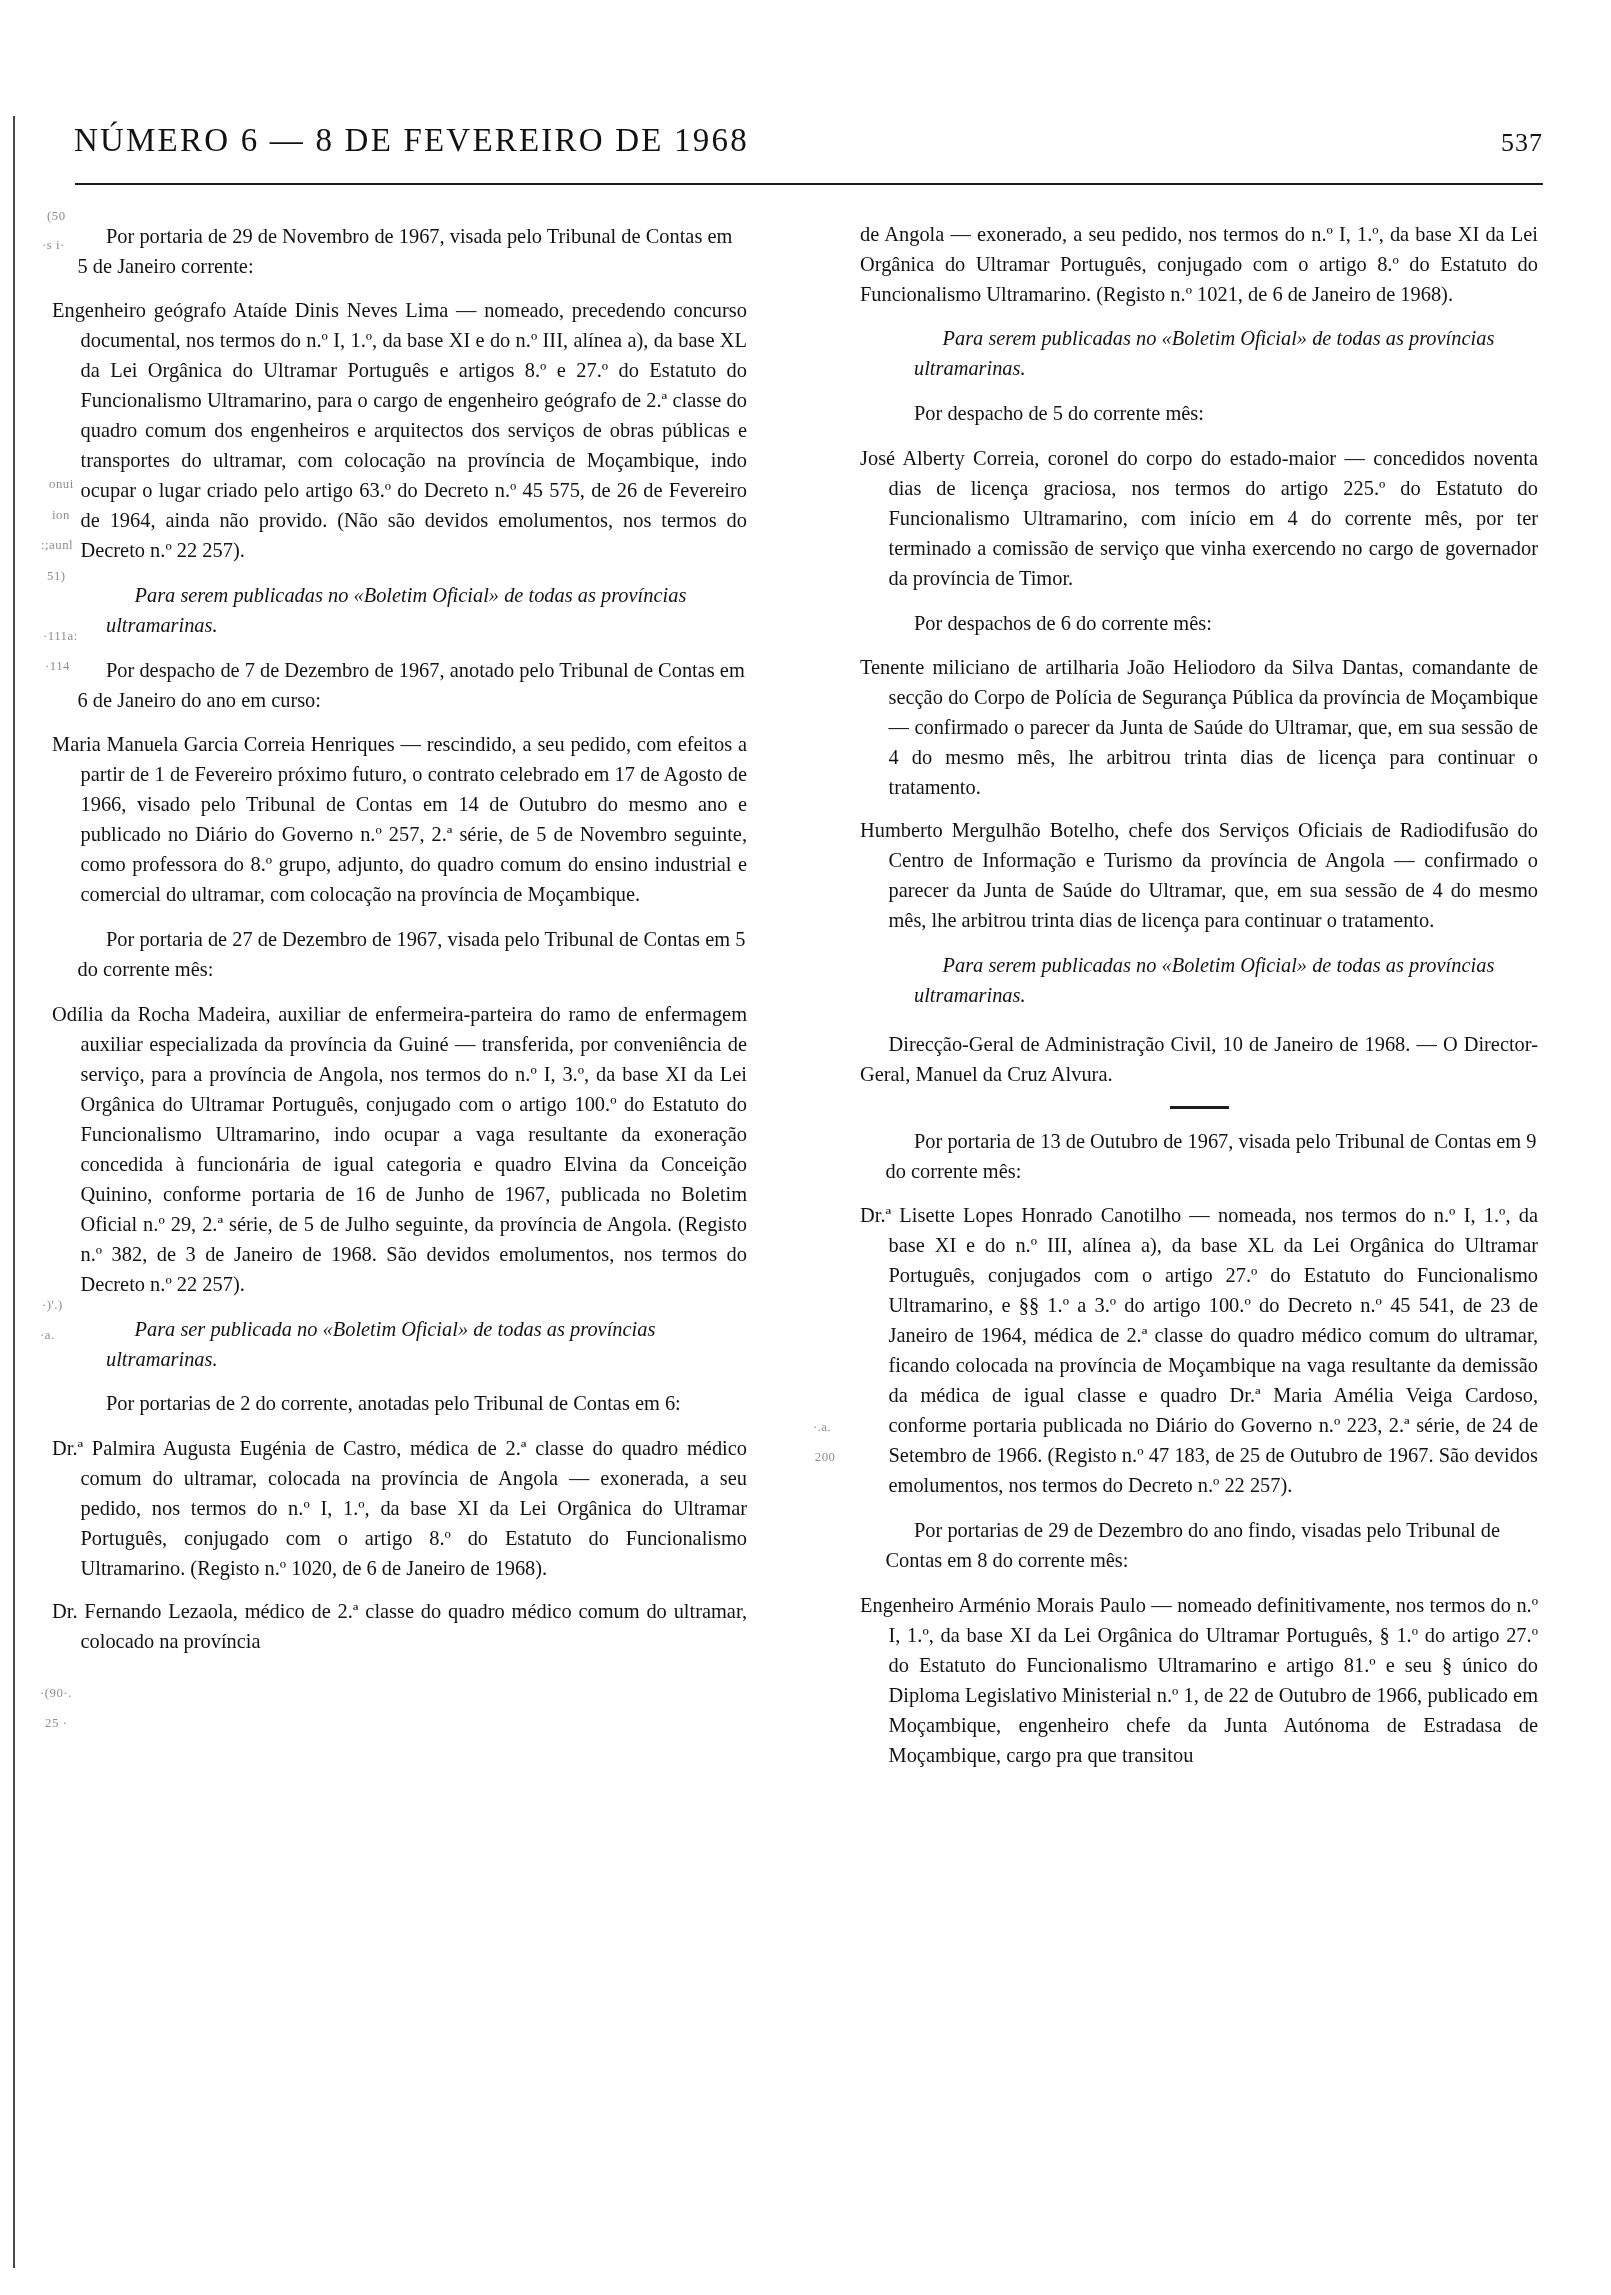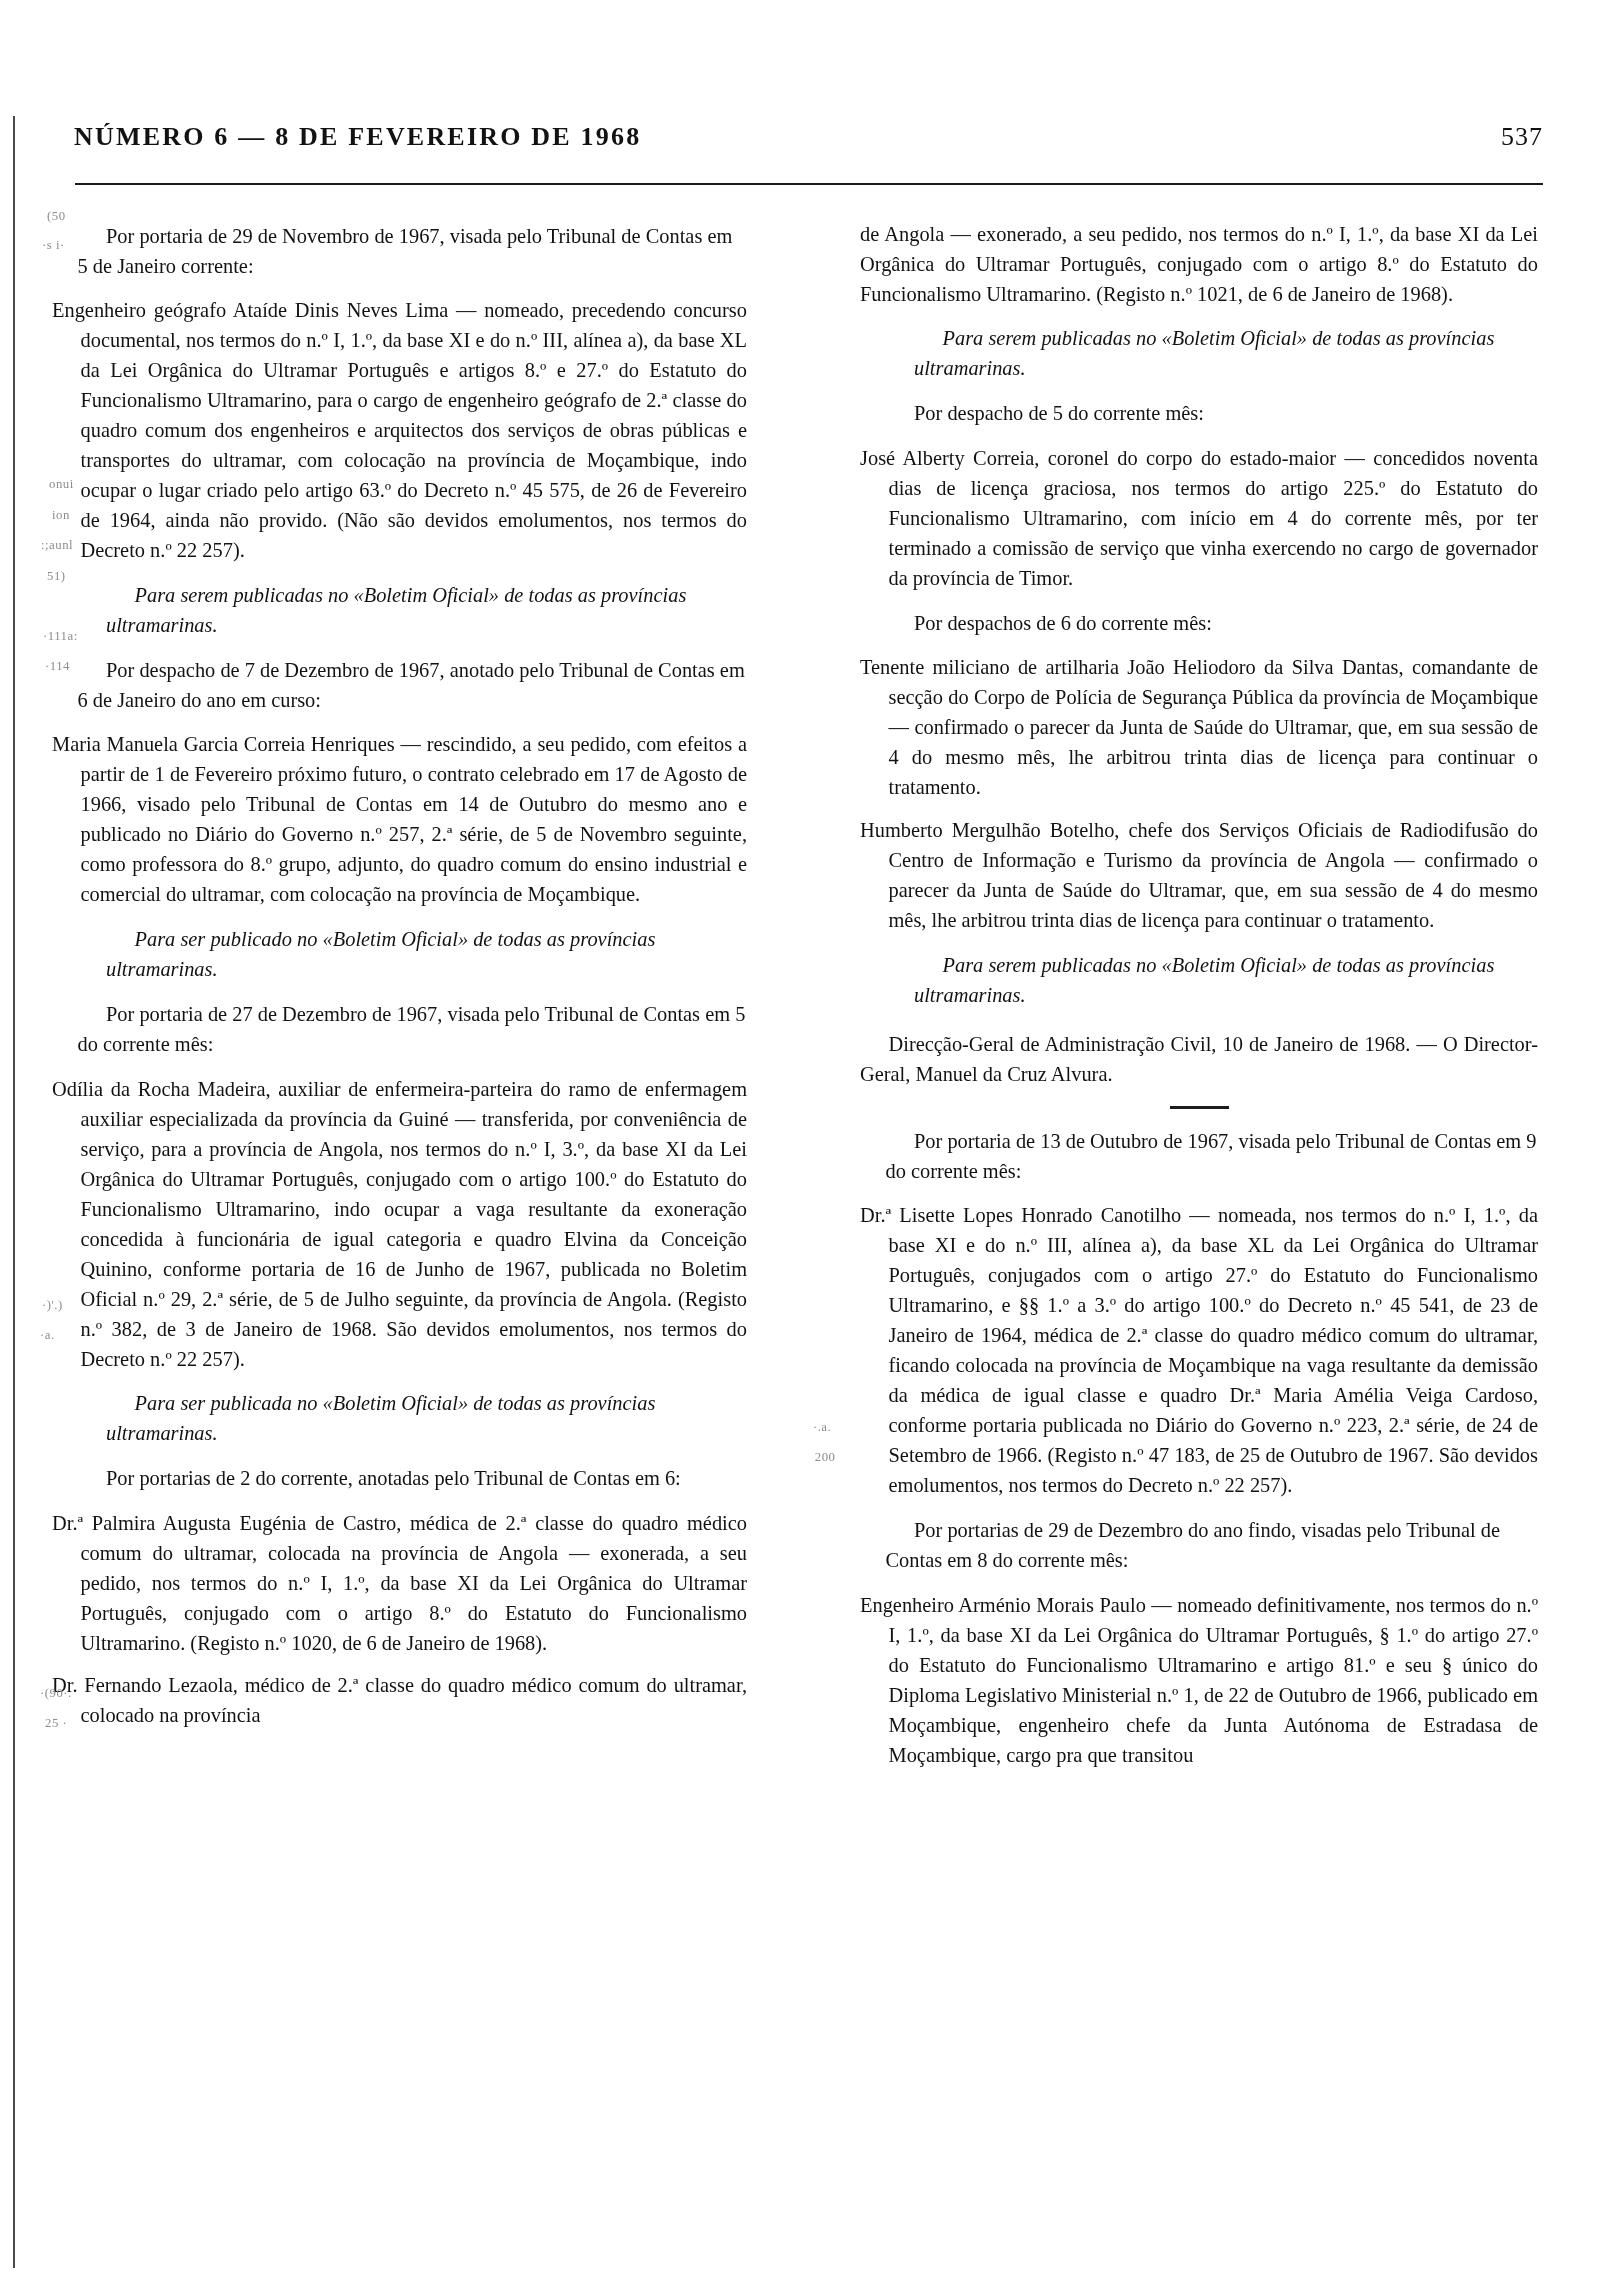--- a/index.html
+++ b/index.html
@@ -39,23 +39,23 @@
     position: absolute;
     left: 74px;
     right: 69px;
     top: 122px;
     height: 42px;
     display: flex;
     align-items: baseline;
     justify-content: space-between;
   }
   .running-head .title {
-    font-size: 26px;
+    font-size: 33px;
     letter-spacing: 2.2px;
-    font-weight: 700;
+    font-weight: 400;
     white-space: nowrap;
   }
   .running-head .folio {
     font-size: 26px;
     letter-spacing: 1px;
     font-weight: 400;
   }
   .head-rule {
     position: absolute;
     left: 75px;
@@ -172,21 +172,20 @@
       <span class="noise" style="left:42px;  top:1092px;">·)'.)</span>
       <span class="noise" style="left:40px;  top:1122px;">·a.</span>
       <span class="noise" style="left:40px;  top:1480px;">·(90·.</span>
       <span class="noise" style="left:45px;  top:1510px;text-align:center;">25 ·</span>
 
       <p class="intro">Por portaria de 29 de Novembro de 1967, visada pelo Tribunal de Contas em 5 de Janeiro corrente:</p>
       <p class="entry">Engenheiro geógrafo Ataíde Dinis Neves Lima — nomeado, precedendo concurso documental, nos termos do n.º I, 1.º, da base XI e do n.º III, alínea a), da base XL da Lei Orgânica do Ultramar Português e artigos 8.º e 27.º do Estatuto do Funcionalismo Ultramarino, para o cargo de engenheiro geógrafo de 2.ª classe do quadro comum dos engenheiros e arquitectos dos serviços de obras públicas e transportes do ultramar, com colocação na província de Moçambique, indo ocupar o lugar criado pelo artigo 63.º do Decreto n.º 45 575, de 26 de Fevereiro de 1964, ainda não provido. (Não são devidos emolumentos, nos termos do Decreto n.º 22 257).</p>
       <p class="note">Para serem publicadas no «Boletim Oficial» de todas as províncias ultramarinas.</p>
       <p class="intro">Por despacho de 7 de Dezembro de 1967, anotado pelo Tribunal de Contas em 6 de Janeiro do ano em curso:</p>
       <p class="entry">Maria Manuela Garcia Correia Henriques — rescindido, a seu pedido, com efeitos a partir de 1 de Fevereiro próximo futuro, o contrato celebrado em 17 de Agosto de 1966, visado pelo Tribunal de Contas em 14 de Outubro do mesmo ano e publicado no Diário do Governo n.º 257, 2.ª série, de 5 de Novembro seguinte, como professora do 8.º grupo, adjunto, do quadro comum do ensino industrial e comercial do ultramar, com colocação na província de Moçambique.</p>
-      <p class="note">Para ser publicado no «Boletim Oficial» de todas as províncias ultramarinas.</p>
       <p class="intro">Por portaria de 27 de Dezembro de 1967, visada pelo Tribunal de Contas em 5 do corrente mês:</p>
       <p class="entry">Odília da Rocha Madeira, auxiliar de enfermeira-parteira do ramo de enfermagem auxiliar especializada da província da Guiné — transferida, por conveniência de serviço, para a província de Angola, nos termos do n.º I, 3.º, da base XI da Lei Orgânica do Ultramar Português, conjugado com o artigo 100.º do Estatuto do Funcionalismo Ultramarino, indo ocupar a vaga resultante da exoneração concedida à funcionária de igual categoria e quadro Elvina da Conceição Quinino, conforme portaria de 16 de Junho de 1967, publicada no Boletim Oficial n.º 29, 2.ª série, de 5 de Julho seguinte, da província de Angola. (Registo n.º 382, de 3 de Janeiro de 1968. São devidos emolumentos, nos termos do Decreto n.º 22 257).</p>
       <p class="note">Para ser publicada no «Boletim Oficial» de todas as províncias ultramarinas.</p>
       <p class="intro">Por portarias de 2 do corrente, anotadas pelo Tribunal de Contas em 6:</p>
       <p class="entry">Dr.ª Palmira Augusta Eugénia de Castro, médica de 2.ª classe do quadro médico comum do ultramar, colocada na província de Angola — exonerada, a seu pedido, nos termos do n.º I, 1.º, da base XI da Lei Orgânica do Ultramar Português, conjugado com o artigo 8.º do Estatuto do Funcionalismo Ultramarino. (Registo n.º 1020, de 6 de Janeiro de 1968).</p>
       <p class="entry">Dr. Fernando Lezaola, médico de 2.ª classe do quadro médico comum do ultramar, colocado na província</p>
 
     </div>
 
     <div class="col col-right">

